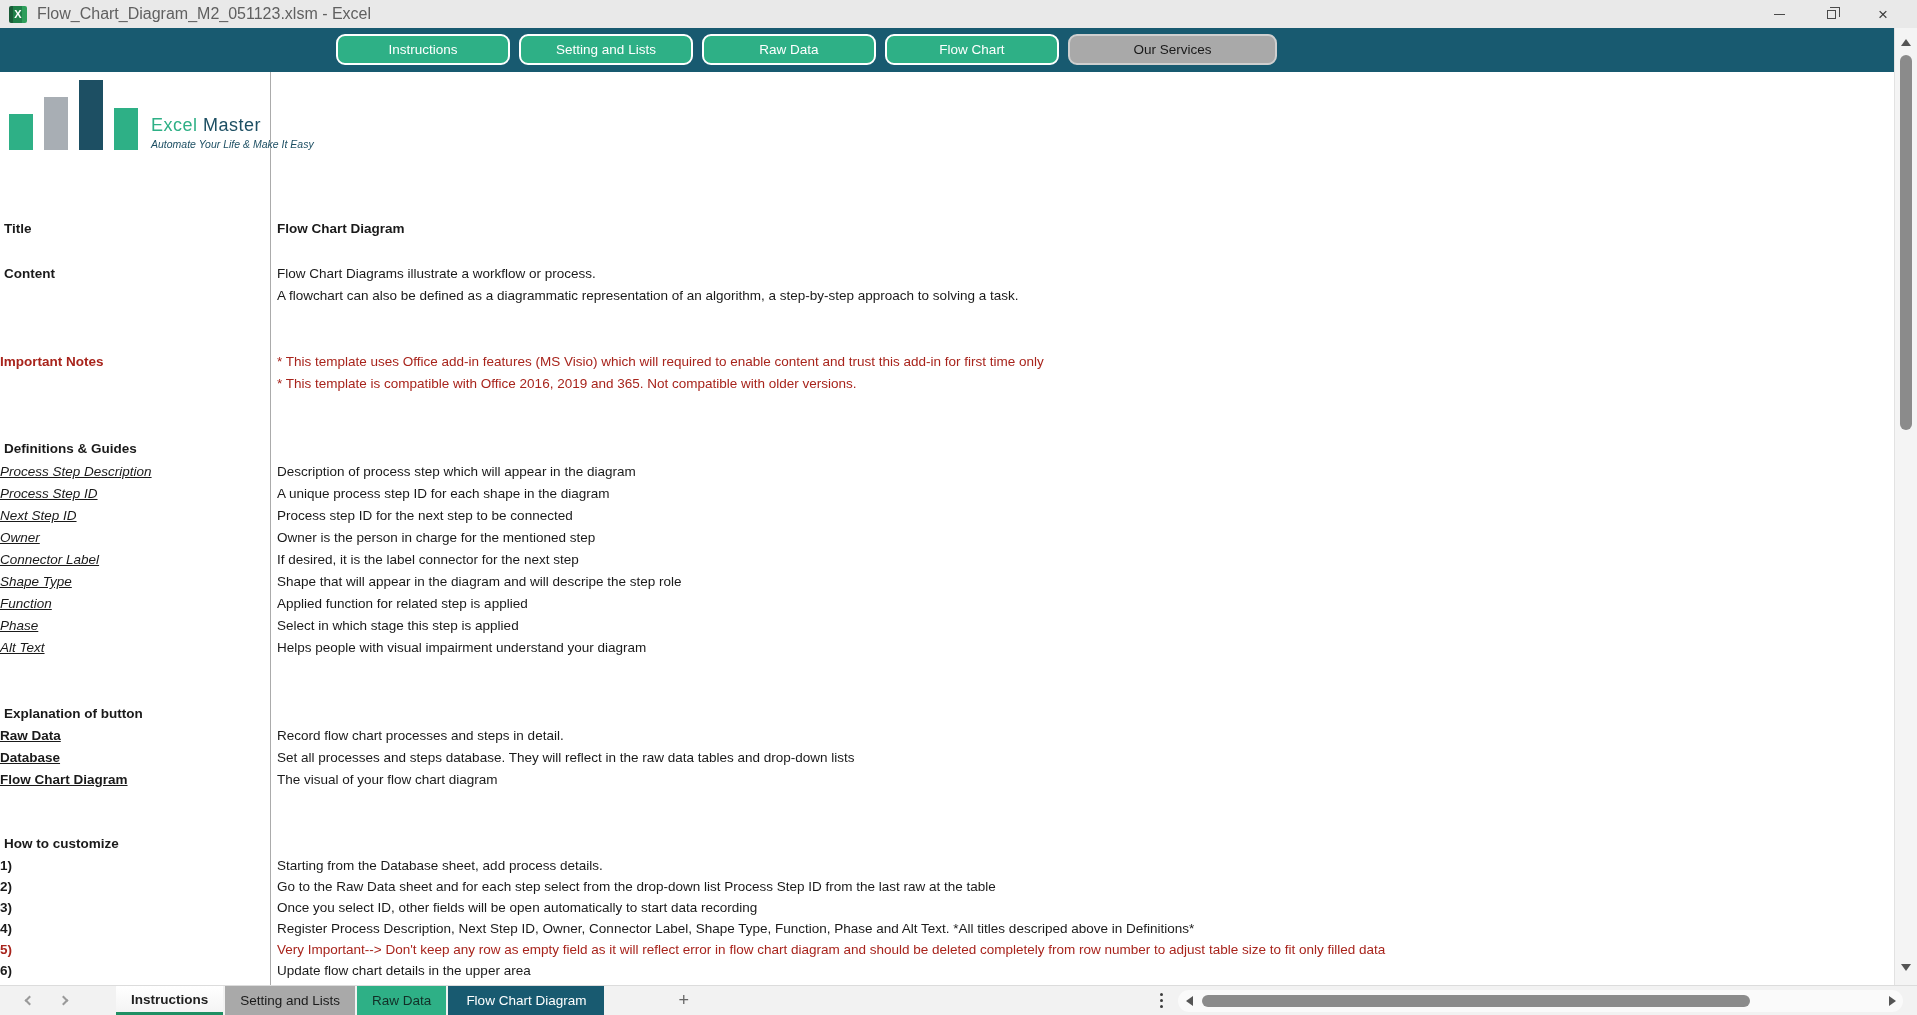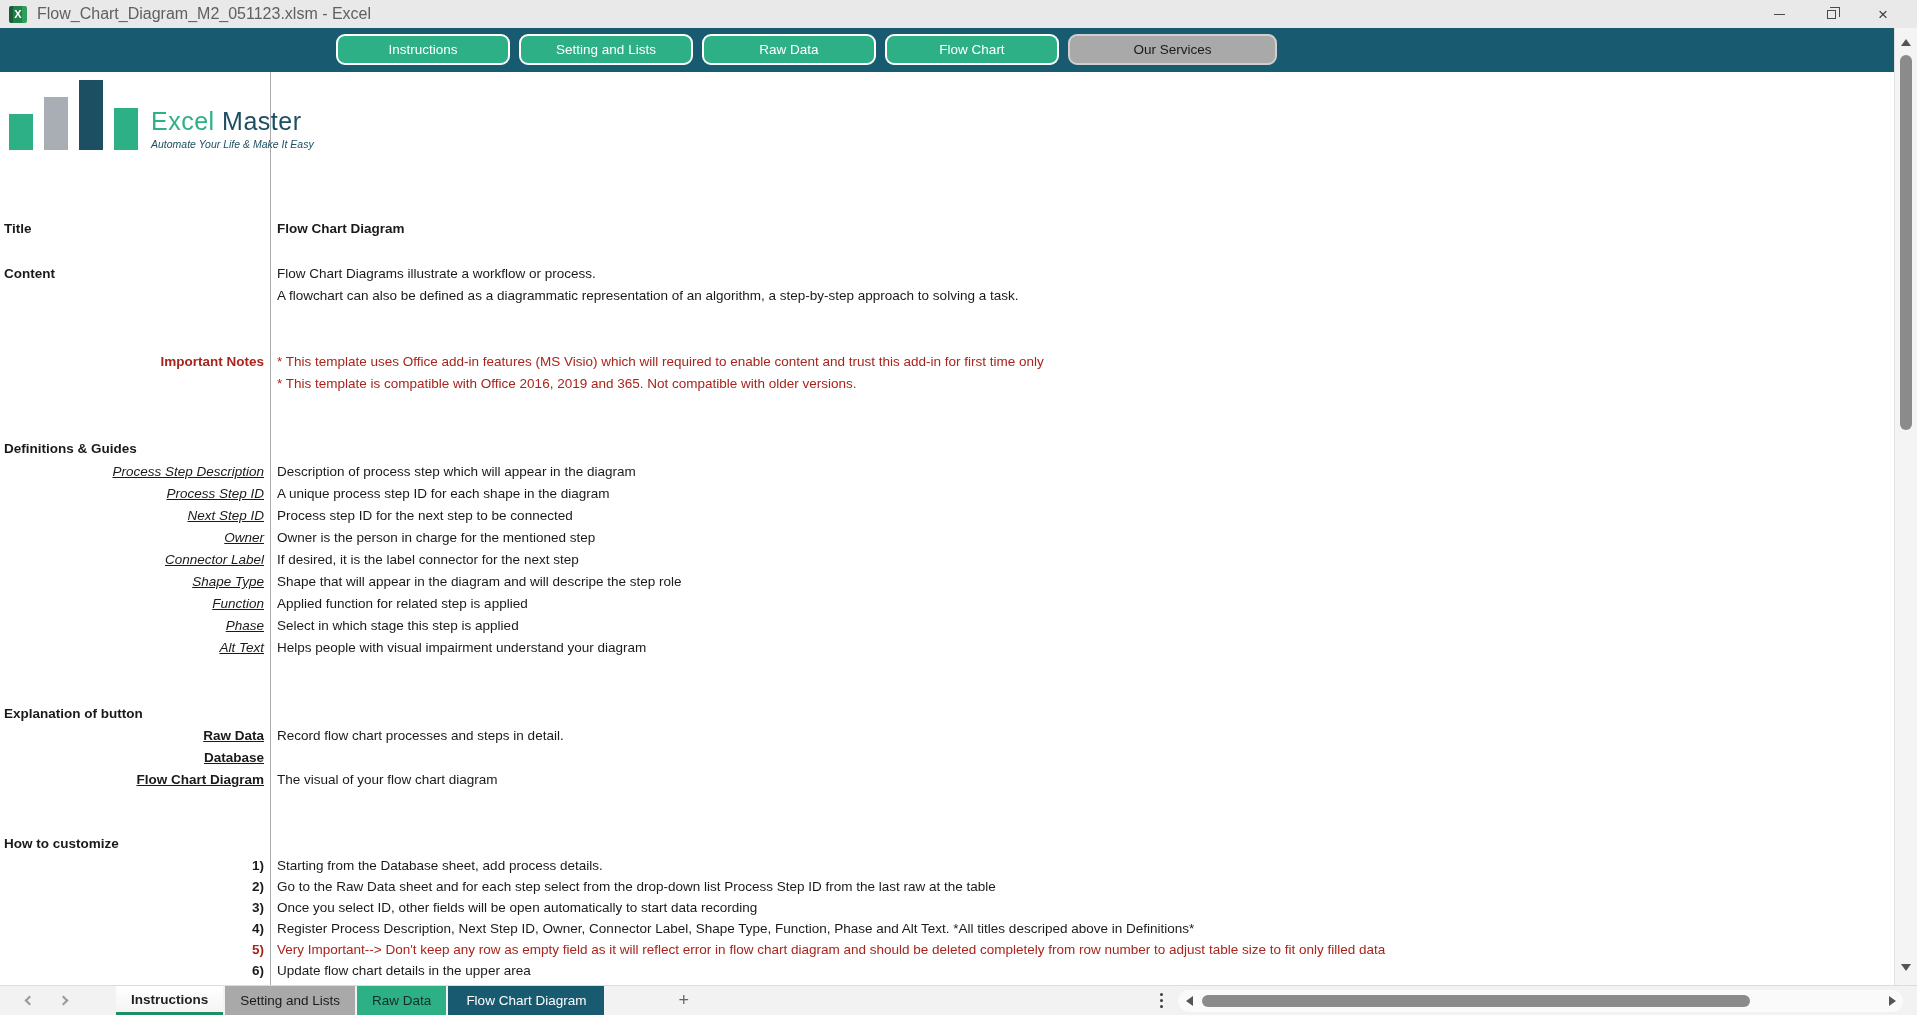--- a/index.html
+++ b/index.html
@@ -39,29 +39,29 @@
   .content::before{content:"";position:absolute;left:270px;top:0;bottom:0;width:1px;background:#ababab;}
 
   .logo{position:absolute;left:9px;top:8px;display:flex;align-items:flex-end;}
   .bars{display:flex;align-items:flex-end;gap:11px;}
   .bar{width:24px;display:block;}
   .bar-1{height:36px;background:var(--green);}
   .bar-2{height:53px;background:#a8aeb4;}
   .bar-3{height:70px;background:var(--logo-dark);}
   .bar-4{height:42px;background:var(--green);}
   .logo-text{margin-left:13px;padding-bottom:0;}
-  .brand{font-size:25px;letter-spacing:.5px;white-space:nowrap;}
+  .brand{font-size:18px;letter-spacing:.5px;white-space:nowrap;}
   .brand-a{color:var(--green);}
   .brand-b{color:var(--logo-dark);}
   .tagline{font-size:10.5px;font-style:italic;font-weight:normal;color:var(--logo-dark);margin-top:2px;white-space:nowrap;}
 
   .cgroup{position:absolute;left:0;right:0;margin-top:24px;}
   .crow{display:flex;line-height:22px;}
   .crow-21{line-height:21px;}
-  .lcell{width:270px;flex:none;padding-right:6px;text-align:right;}
+  .lcell{width:270px;flex:none;padding-right:6px;text-align:left;}
   .rcell{flex:1;padding-left:7px;white-space:nowrap;}
   .la{text-align:left;padding-left:4px;}
   .bold{font-weight:bold;}
   .red{color:var(--dark-red);}
   .term{font-style:italic;text-decoration:underline;}
   .sheetname{font-weight:bold;text-decoration:underline;}
 
   
   .bottom-bar{height:30px;background:var(--bar-bg);border-top:1px solid #dcdcdc;display:flex;align-items:stretch;position:relative;font-size:13.5px;}
   .tab-arrows{display:flex;align-items:center;gap:27px;padding-left:26px;width:92px;flex:none;}
@@ -216,20 +216,21 @@
             <div class="lcell la bold">Explanation of button</div>
           </div>
       </div>
       <div class="cgroup" style="top:629px" id="sheets-rows">
           <div class="crow">
             <div class="lcell"><span class="sheetname">Raw Data</span></div>
             <div class="rcell">Record flow chart processes and steps in detail.</div>
           </div>
           <div class="crow">
             <div class="lcell"><span class="sheetname">Database</span></div>
+            <div class="rcell">Set all processes and steps database. They will reflect in the raw data tables and drop-down lists</div>
           </div>
           <div class="crow">
             <div class="lcell"><span class="sheetname">Flow Chart Diagram</span></div>
             <div class="rcell">The visual of your flow chart diagram</div>
           </div>
         </div>
 
       <div class="cgroup" style="top:737px">
         <div class="crow">
             <div class="lcell la bold">How to customize</div>

